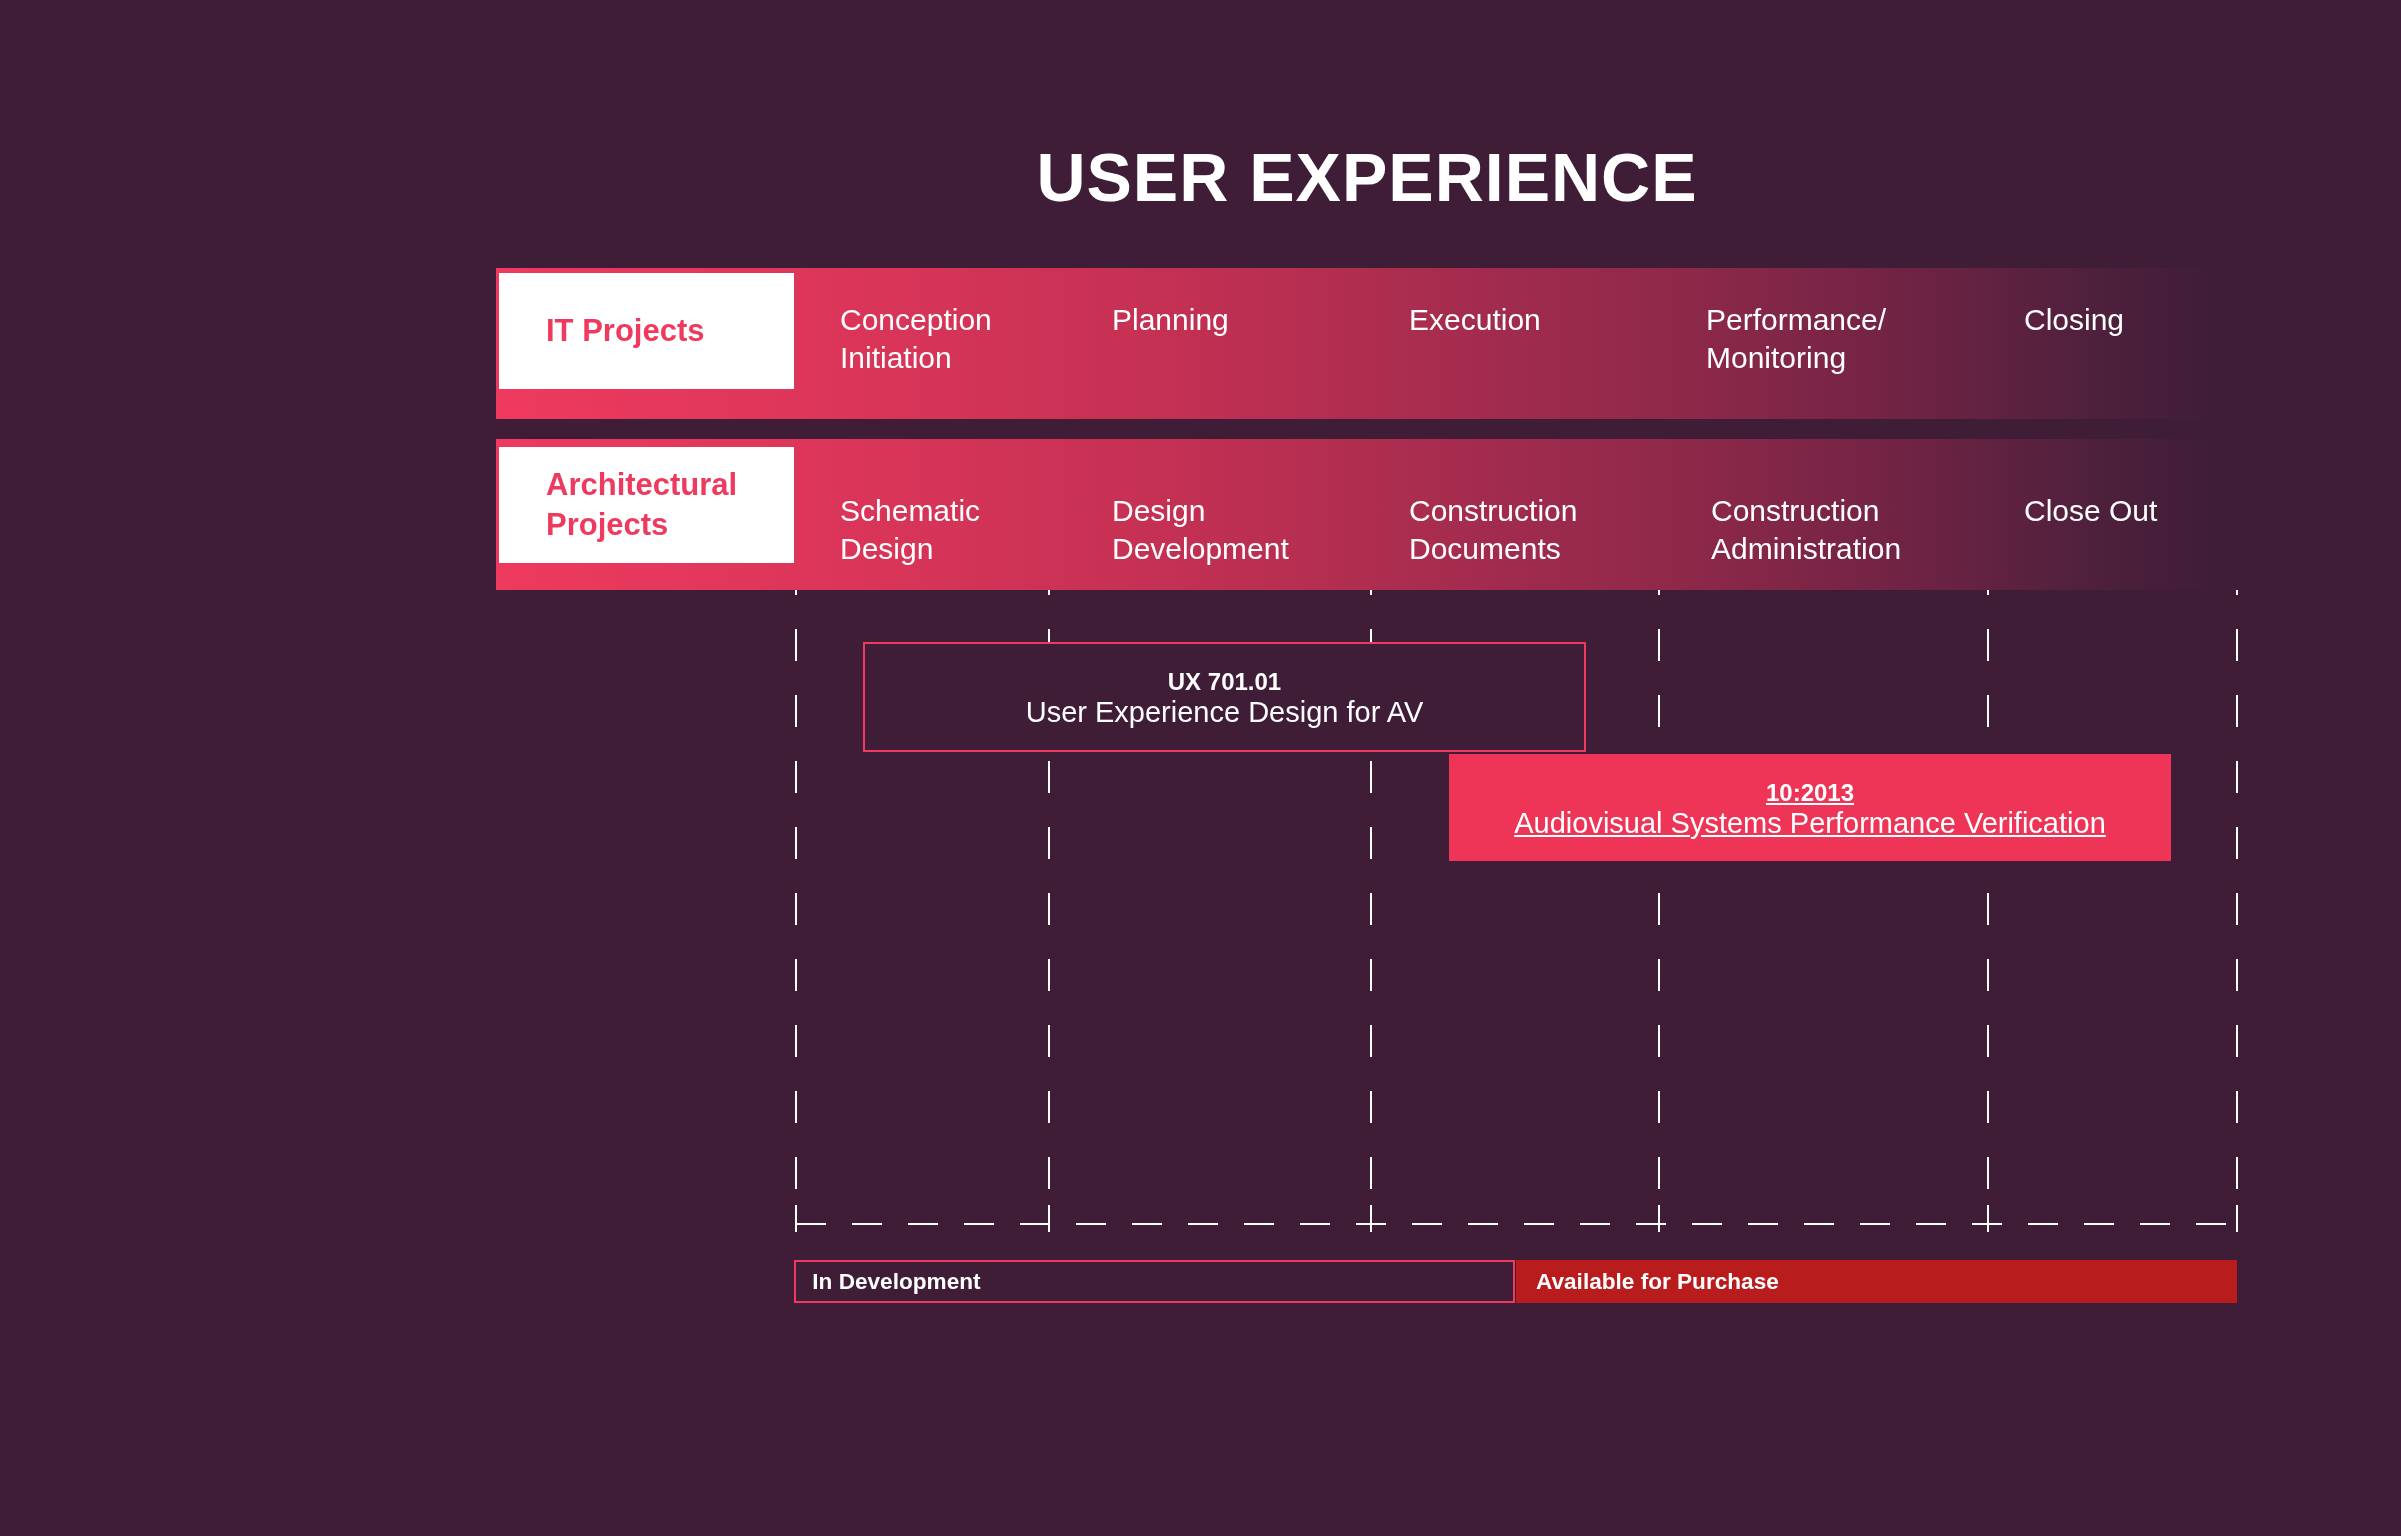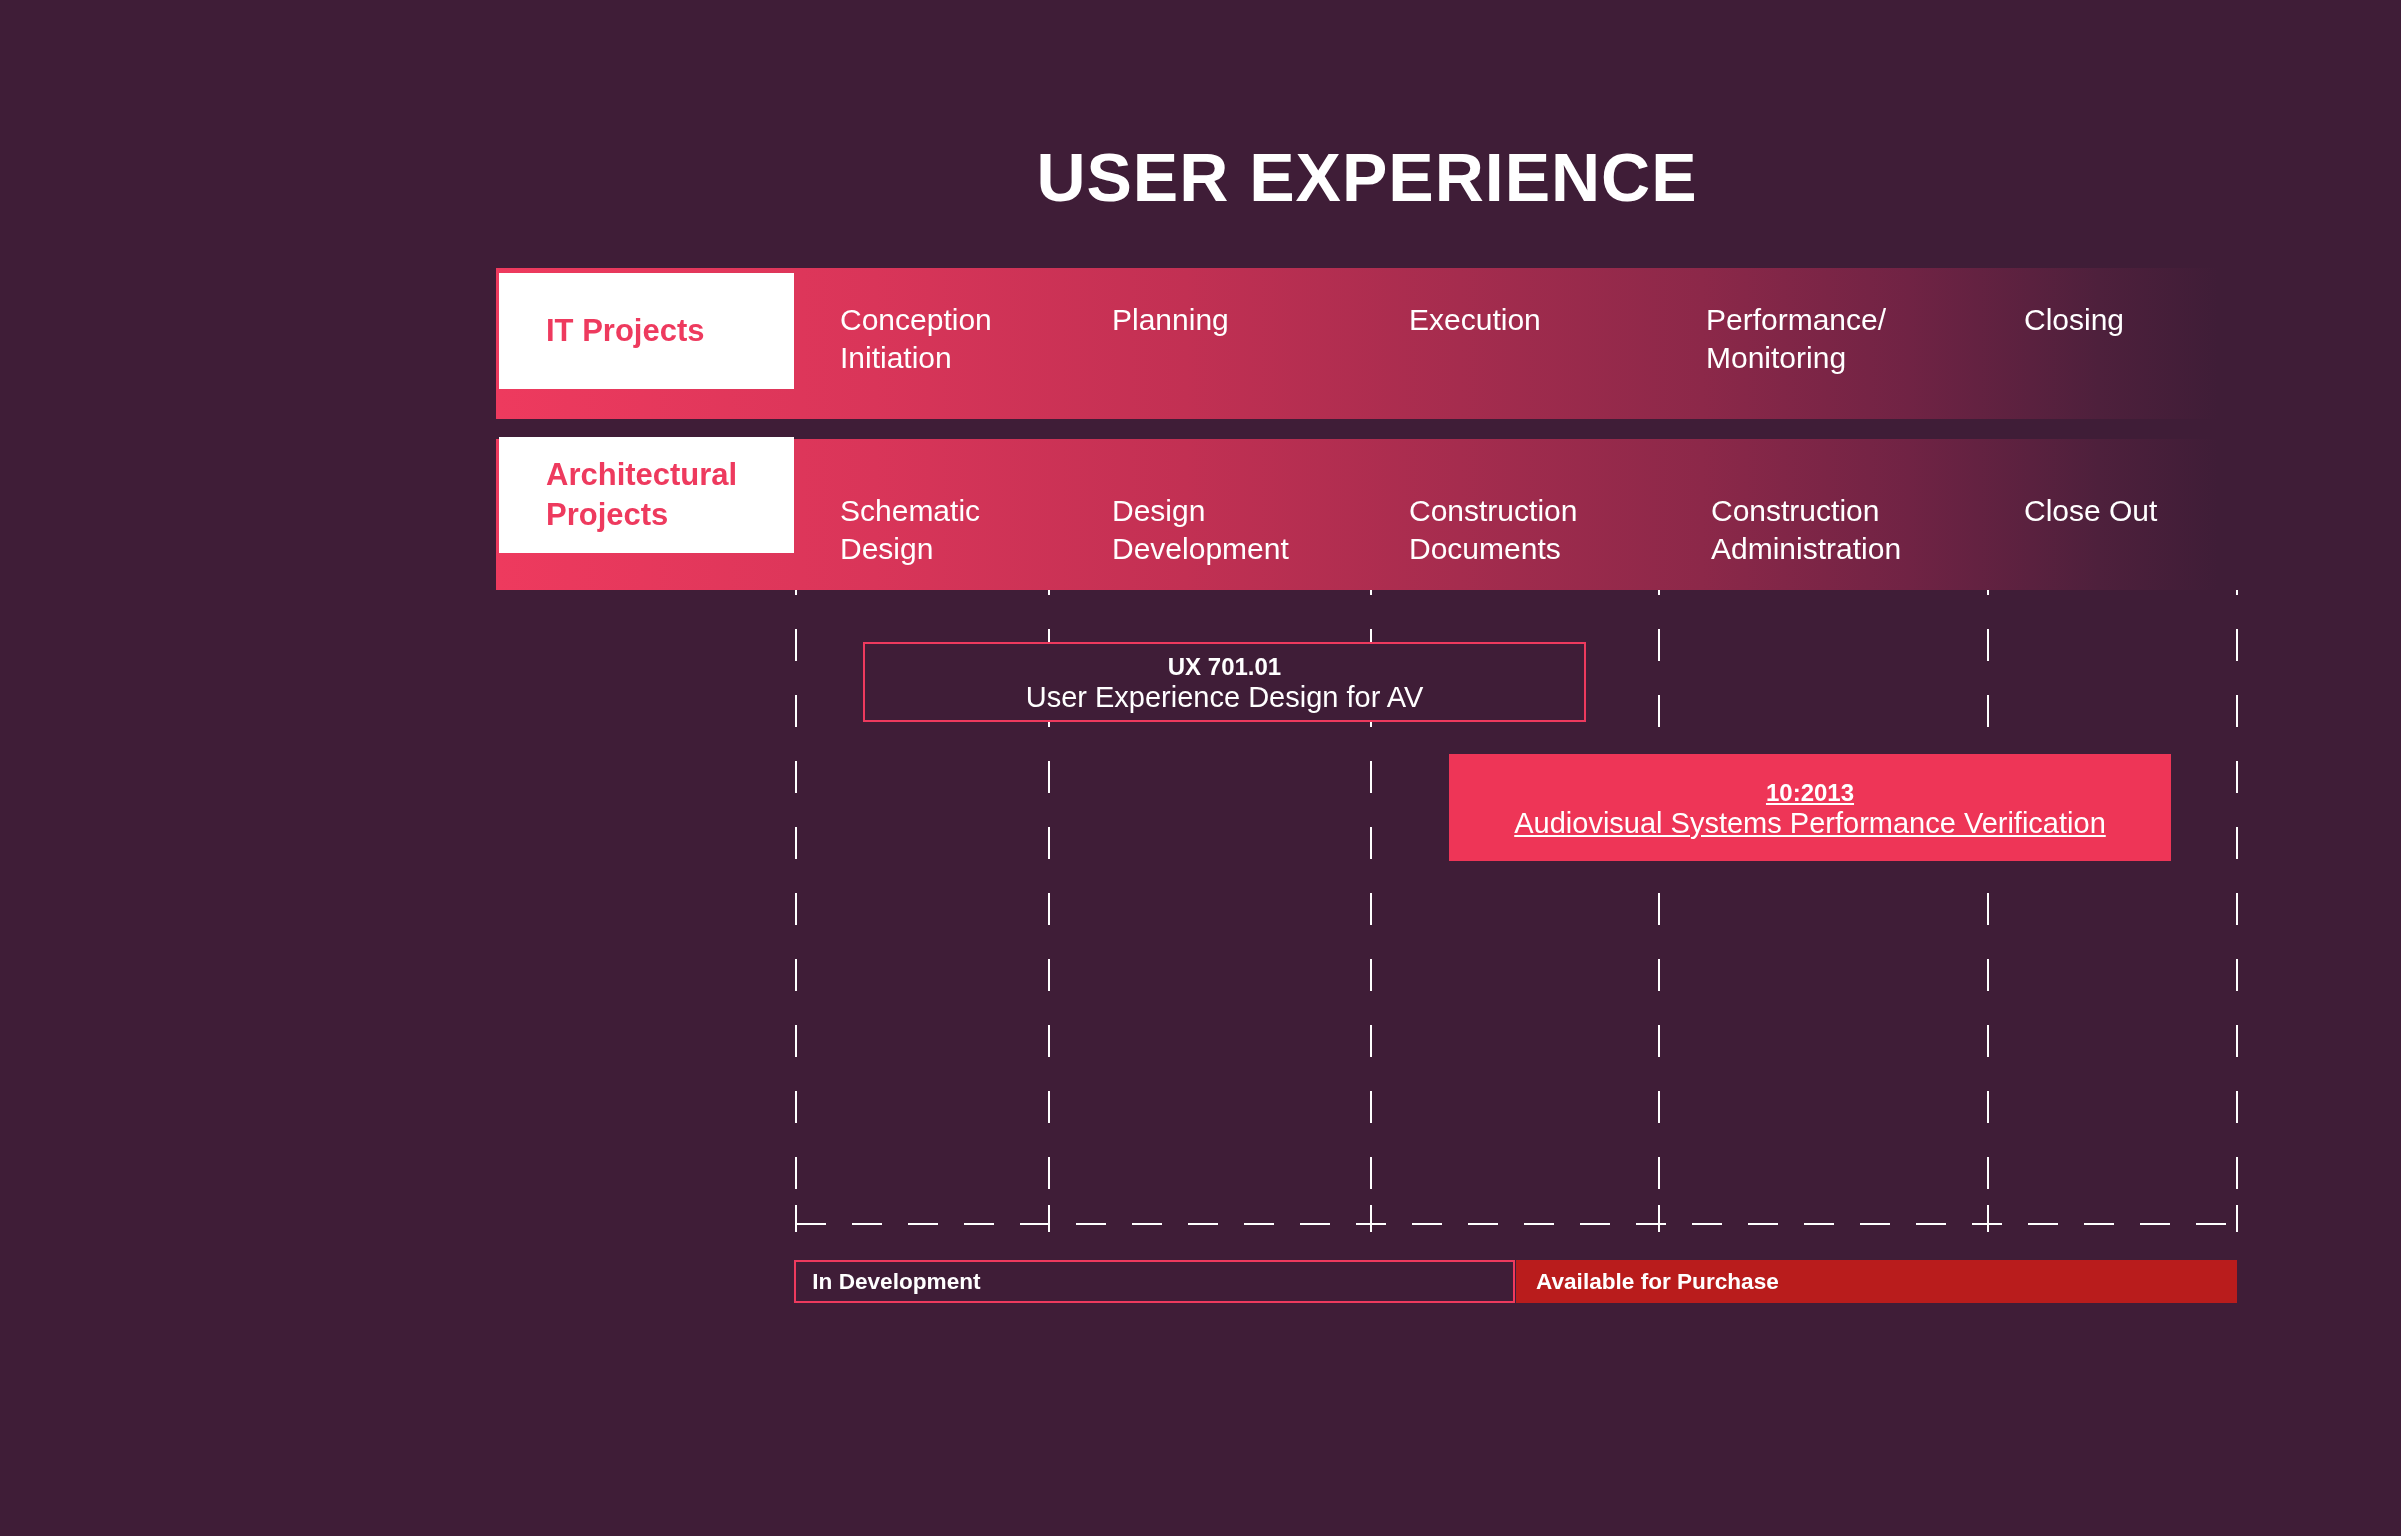--- a/index.html
+++ b/index.html
@@ -51,21 +51,21 @@
     width: 295px;
     height: 116px;
     background: #FFFFFF;
     display: flex;
     flex-direction: column;
     justify-content: center;
     box-sizing: border-box;
     padding-left: 47px;
   }
   .box1 { top: 273px; }
-  .box2 { top: 437px; }
+  .box2 { top: 447px; }
   .labelbox span {
     display: block;
     font-size: 31px;
     font-weight: 700;
     line-height: 40px;
     color: #EE3A5E;
   }
   .phase {
     position: absolute;
     white-space: nowrap;
@@ -114,21 +114,21 @@
     font-size: 29px;
     font-weight: 400;
     line-height: 31px;
     color: #FFFFFF;
     text-align: right;
   }
   .bar-outline {
     left: 863px;
     top: 642px;
     width: 723px;
-    height: 80px;
+    height: 110px;
     background: #3F1D37;
     border: 2.4px solid #EE3A5E;
   }
   .bar-filled {
     left: 1449px;
     top: 754px;
     width: 722px;
     height: 107px;
     background: #EE3557;
     text-decoration: underline;

